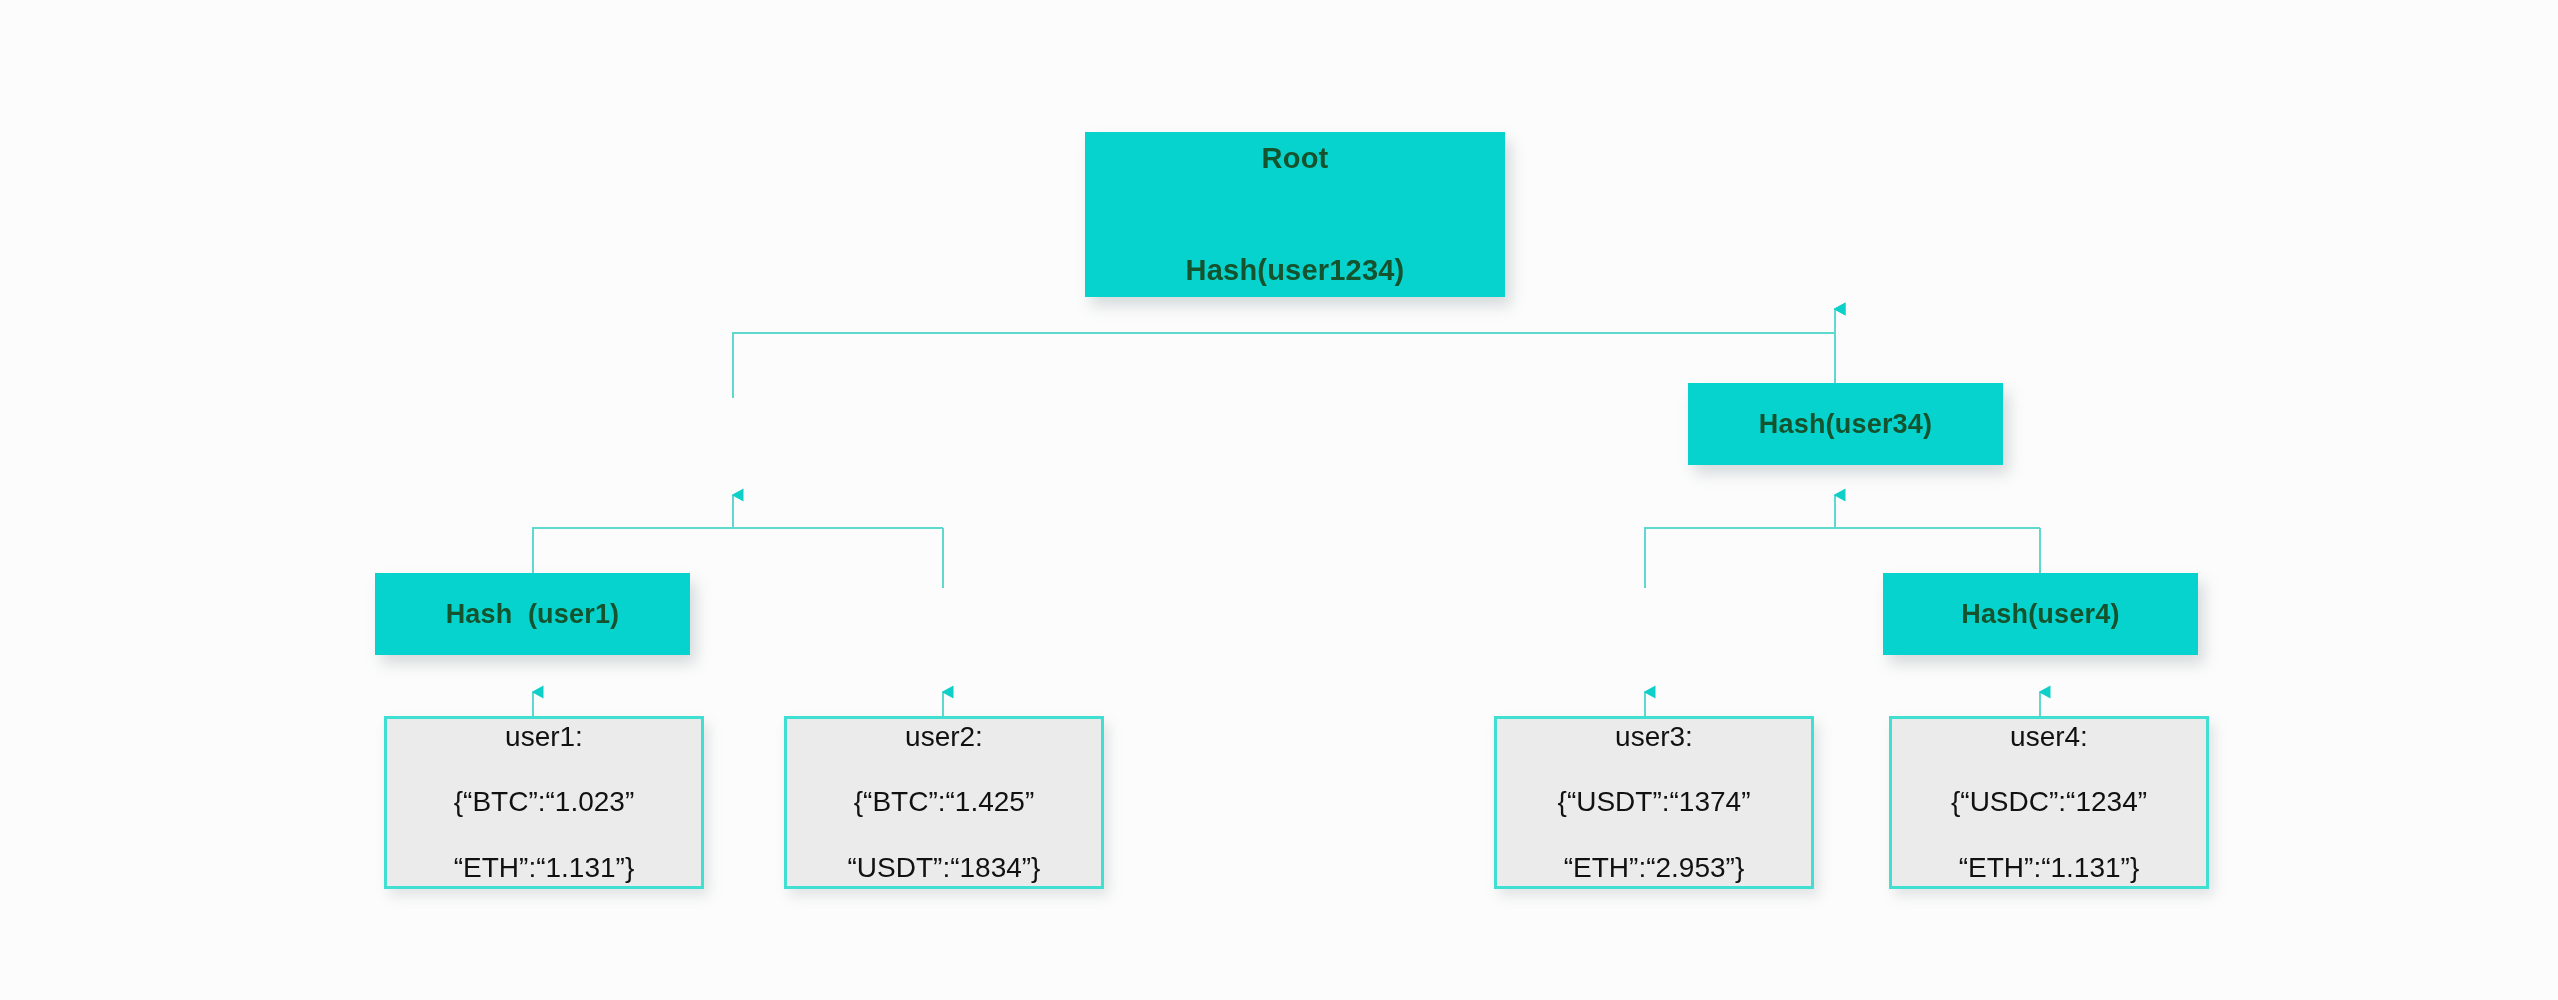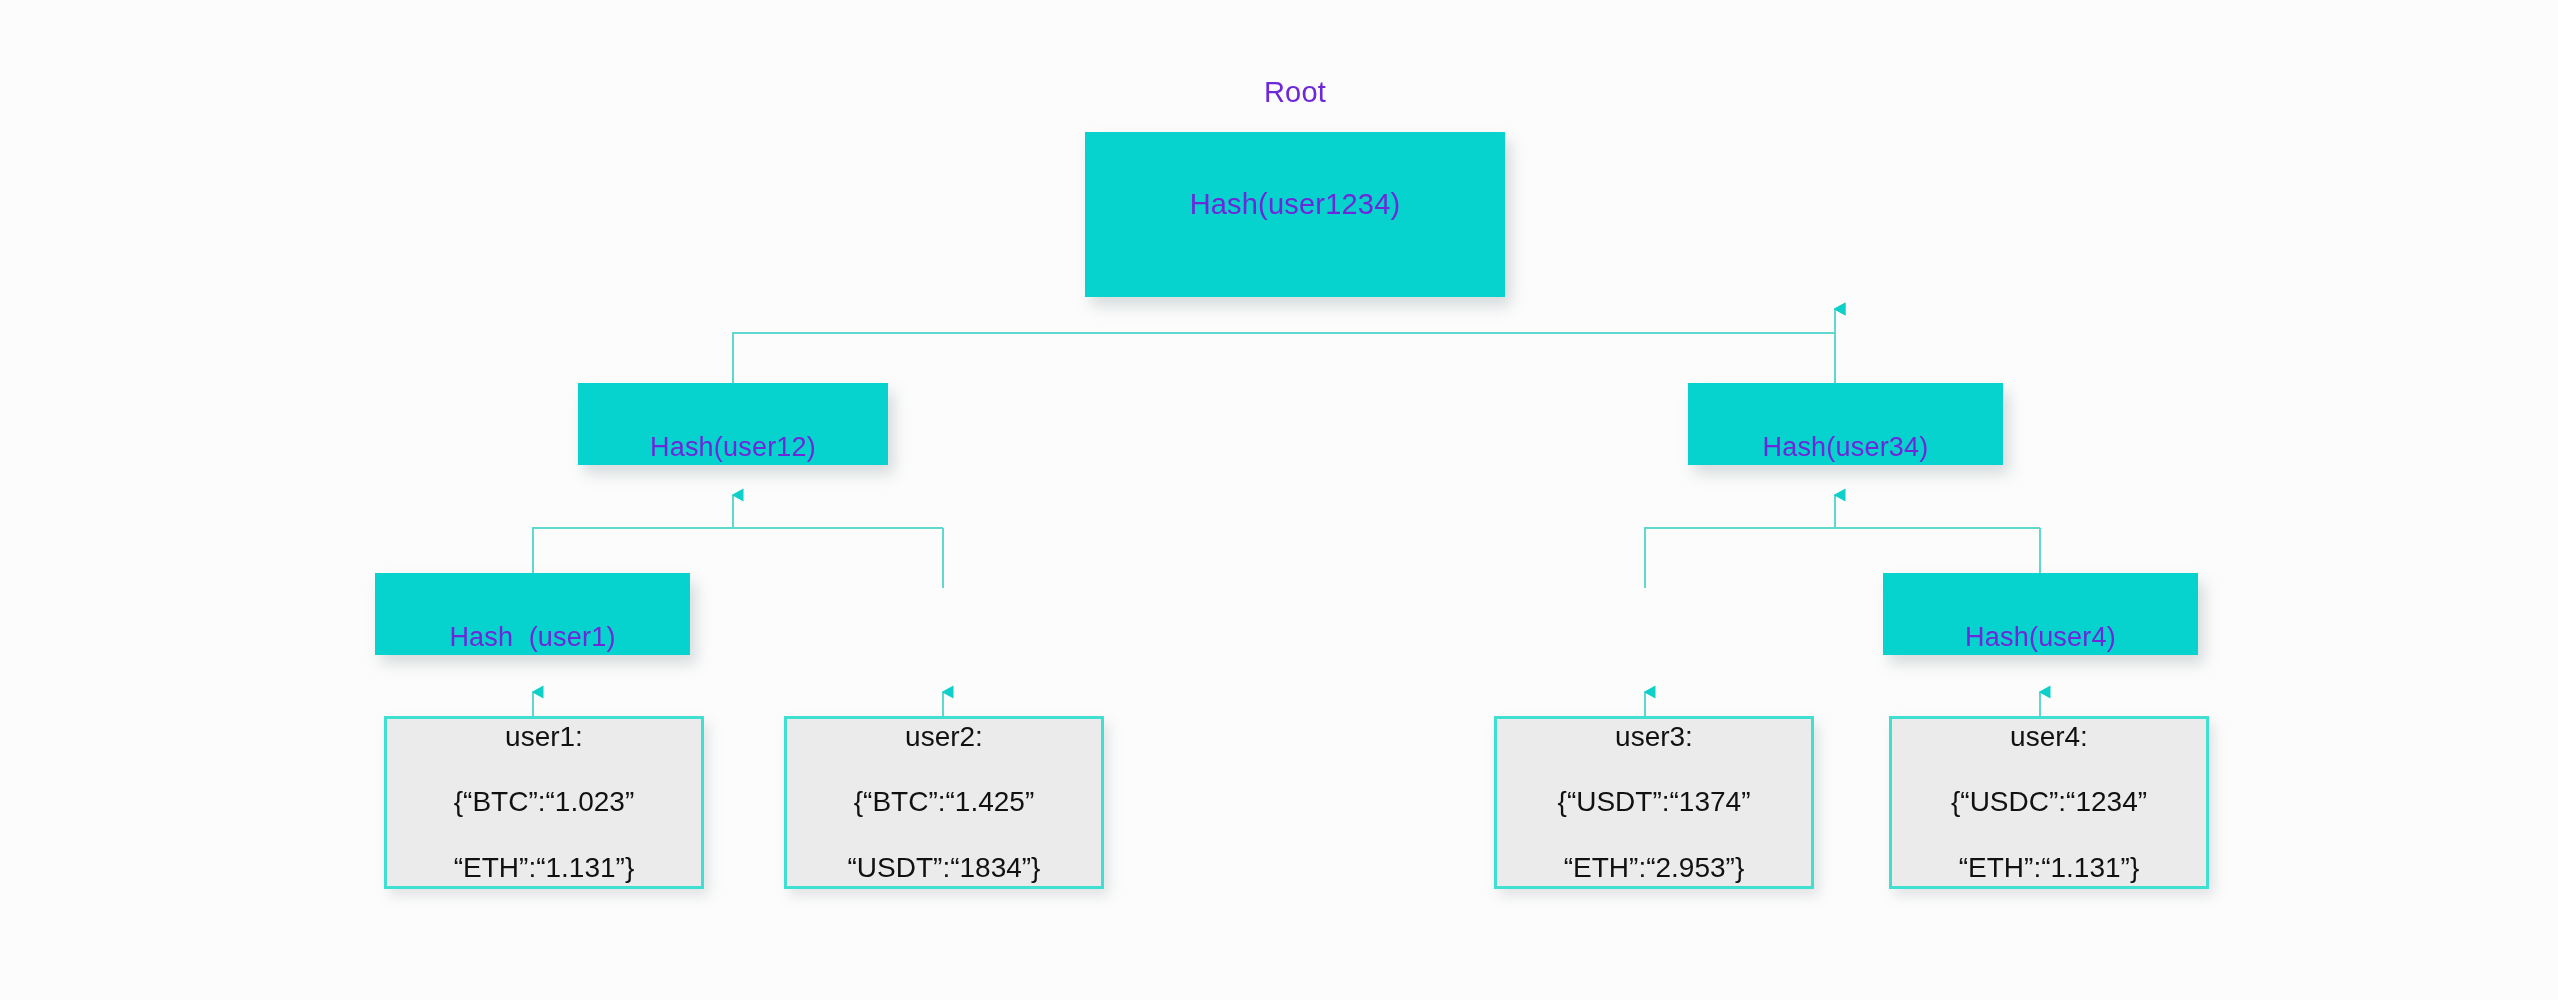--- a/index.html
+++ b/index.html
@@ -27,25 +27,25 @@
     pointer-events: none;
   }
 
   
   .hash-node {
     position: absolute;
     z-index: 2;
     box-sizing: border-box;
     background: #07d3ce;
     display: flex;
-    align-items: flex-end;
+    align-items: center;
     justify-content: center;
     text-align: center;
-    color: #6d28d9;
-    font-weight: normal;
+    color: #14532d;
+    font-weight: bold;
     letter-spacing: 0.2px;
     box-shadow: 6px 9px 14px rgba(120, 135, 140, 0.28);
   }
   .hash-node .node-text {
     white-space: pre;
     line-height: 1.28;
   }
 
   
   .leaf-node {
@@ -104,23 +104,20 @@
     </g>
   </svg>
 
   <div class="hash-node" style="left: 1085px; top: 132px; width: 420px; height: 165px; font-size: 29px; background: rgb(7, 211, 206);">
     <div class="node-text">
       <div>Root</div>
       <div>Hash(user1234)</div>
     </div>
   </div>
 
-  <div class="hash-node" style="left: 578px; top: 383px; width: 310px; height: 82px; font-size: 27px; background: rgb(7, 211, 206);">
-    <div class="node-text">Hash(user12)</div>
-  </div>
 
   <div class="hash-node" style="left: 1688px; top: 383px; width: 315px; height: 82px; font-size: 27px; background: rgb(7, 211, 206);">
     <div class="node-text">Hash(user34)</div>
   </div>
 
   <div class="hash-node" style="left: 375px; top: 573px; width: 315px; height: 82px; font-size: 27px; background: rgb(7, 211, 206);">
     <div class="node-text">Hash  (user1)</div>
   </div>
 
 

